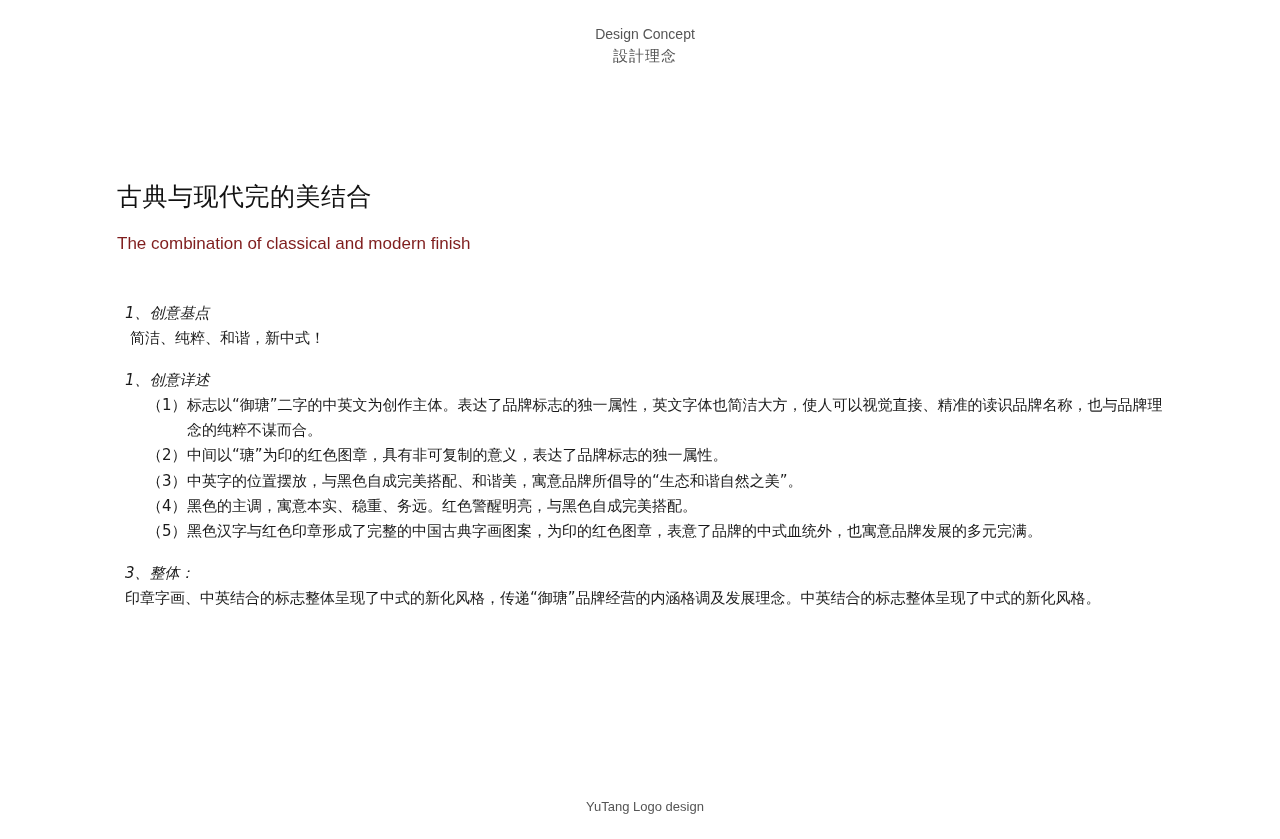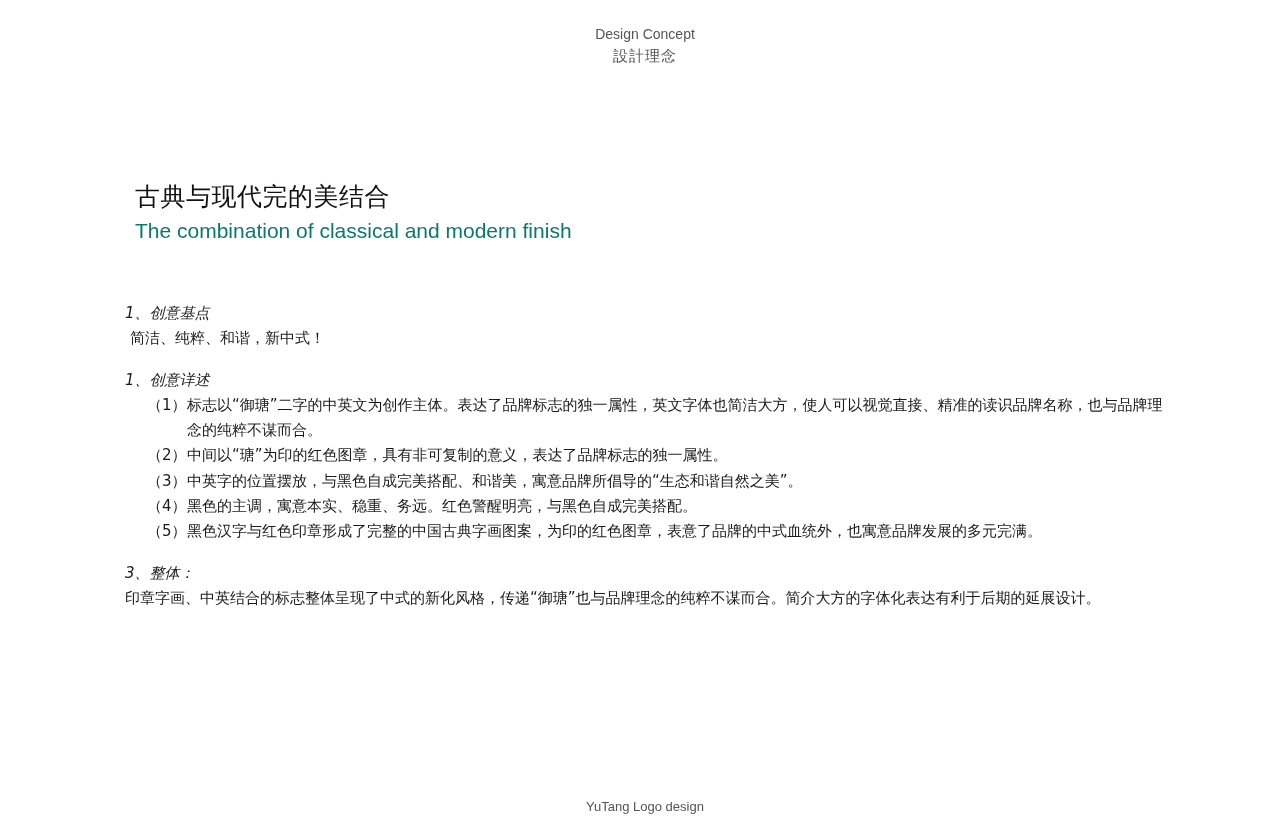--- a/index.html
+++ b/index.html
@@ -29,35 +29,35 @@
       line-height: 18px;
     }
     .header .zh {
       font-size: 15px;
       line-height: 22px;
       margin-top: 2px;
       letter-spacing: 1px;
     }
     .title-block {
       position: absolute;
-      left: 135px;
+      left: 117px;
       top: 180px;
     }
     .title-zh {
       font-size: 25px;
       line-height: 34px;
       color: #111111;
       letter-spacing: 0.5px;
     }
     .title-en {
       font-family: "Liberation Sans", sans-serif;
-      font-size: 21px;
+      font-size: 17px;
       line-height: 24px;
-      margin-top: 5px;
-      color: #0f766e;
+      margin-top: 18px;
+      color: #7f1d1d;
     }
     .content {
       position: absolute;
       left: 125px;
       top: 301px;
       width: 1040px;
       font-size: 15px;
       line-height: 25.3px;
       color: #1a1a1a;
     }
@@ -128,18 +128,18 @@
       </li>
       <li class="list-item">
         <span class="list-num">（5）</span>
         <span class="list-text">黑色汉字与红色印章形成了完整的中国古典字画图案，为印的红色图章，表意了品牌的中式血统外，也寓意品牌发展的多元完满。</span>
       </li>
     </ul>
   </div>
 
   <div class="section">
     <div class="sec-heading">3、整体：</div>
-    <div class="para">印章字画、中英结合的标志整体呈现了中式的新化风格，传递“御瑭”也与品牌理念的纯粹不谋而合。简介大方的字体化表达有利于后期的延展设计。</div>
+    <div class="para">印章字画、中英结合的标志整体呈现了中式的新化风格，传递“御瑭”品牌经营的内涵格调及发展理念。中英结合的标志整体呈现了中式的新化风格。</div>
   </div>
 
 </div>
 
 <div class="footer">YuTang Logo design</div>
 
 </body></html>

